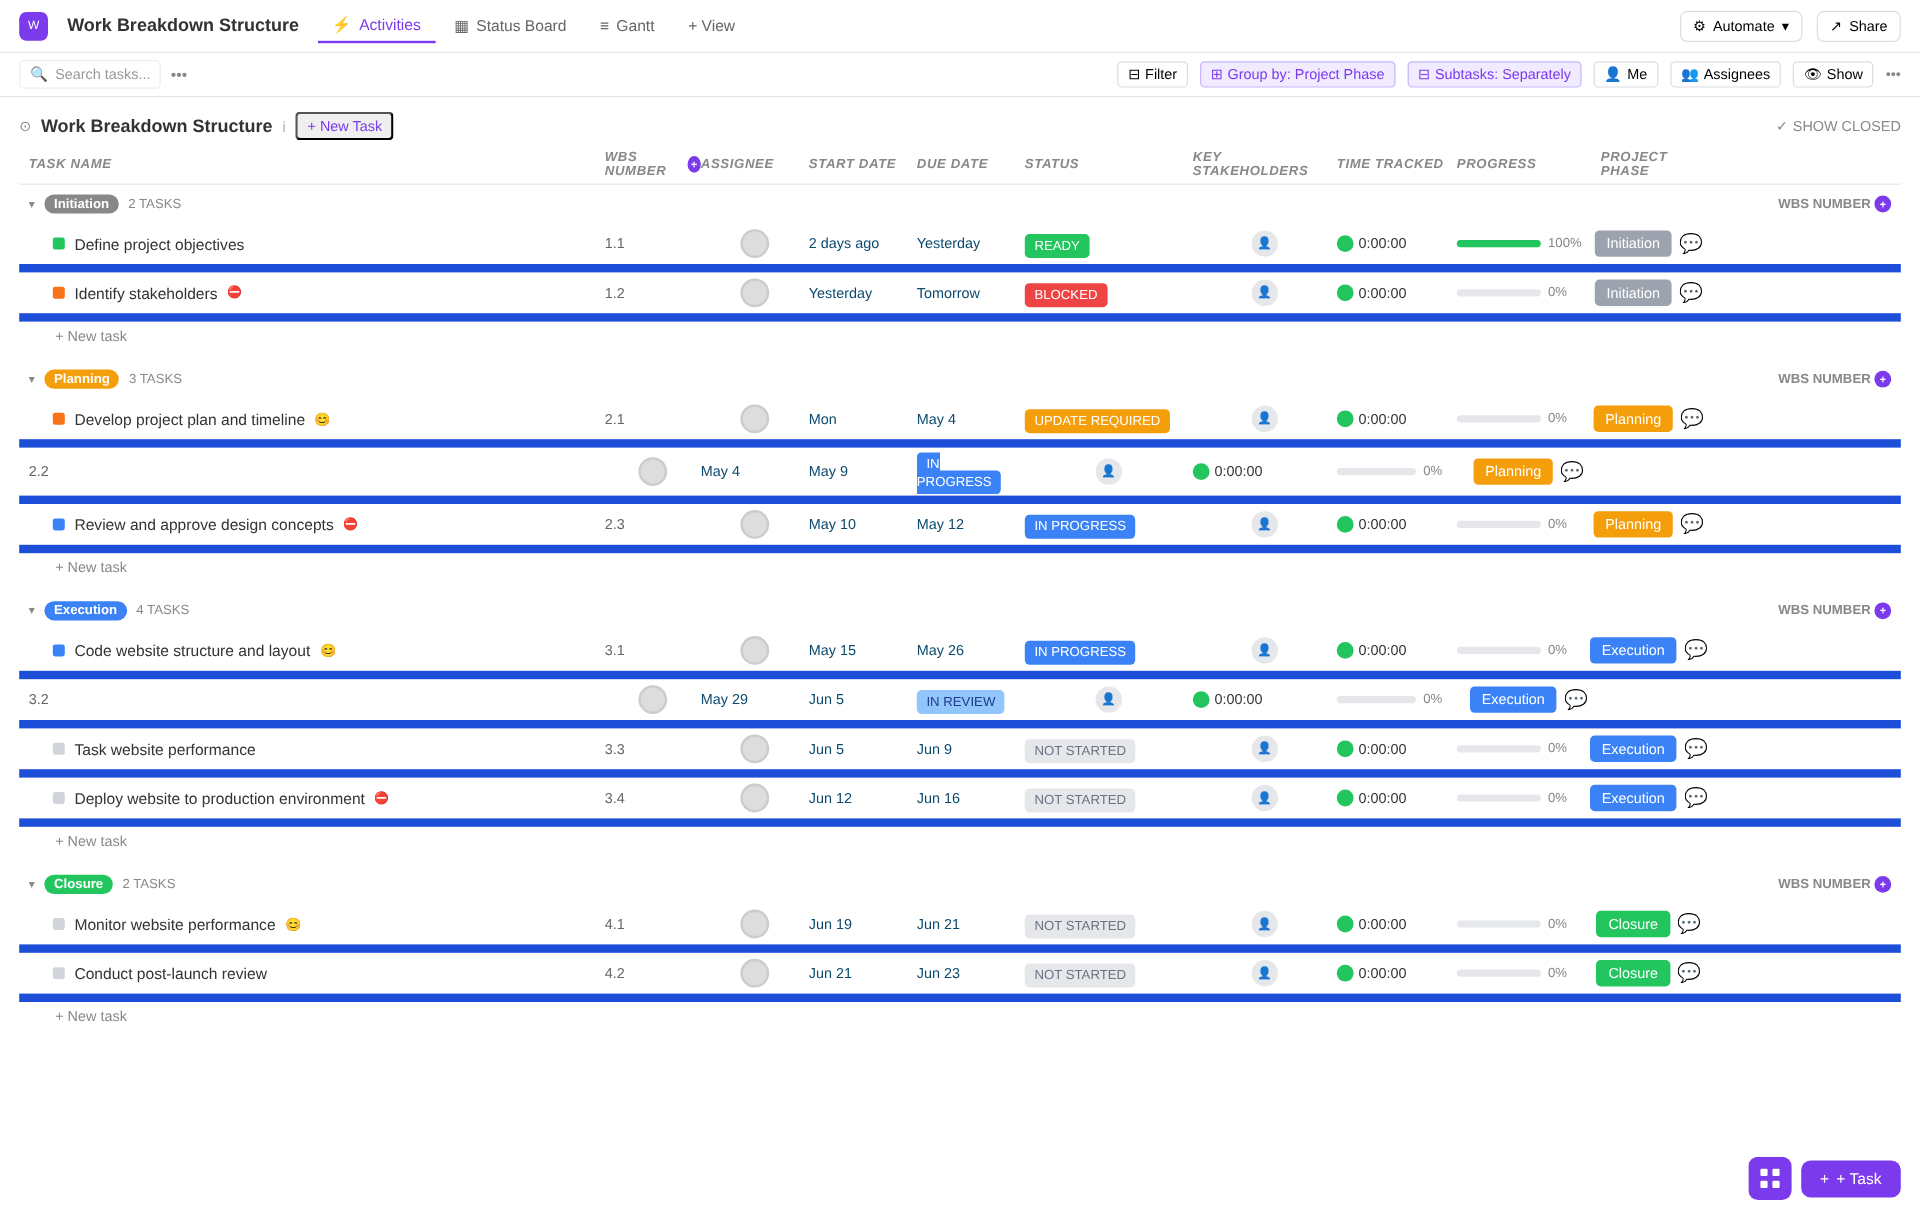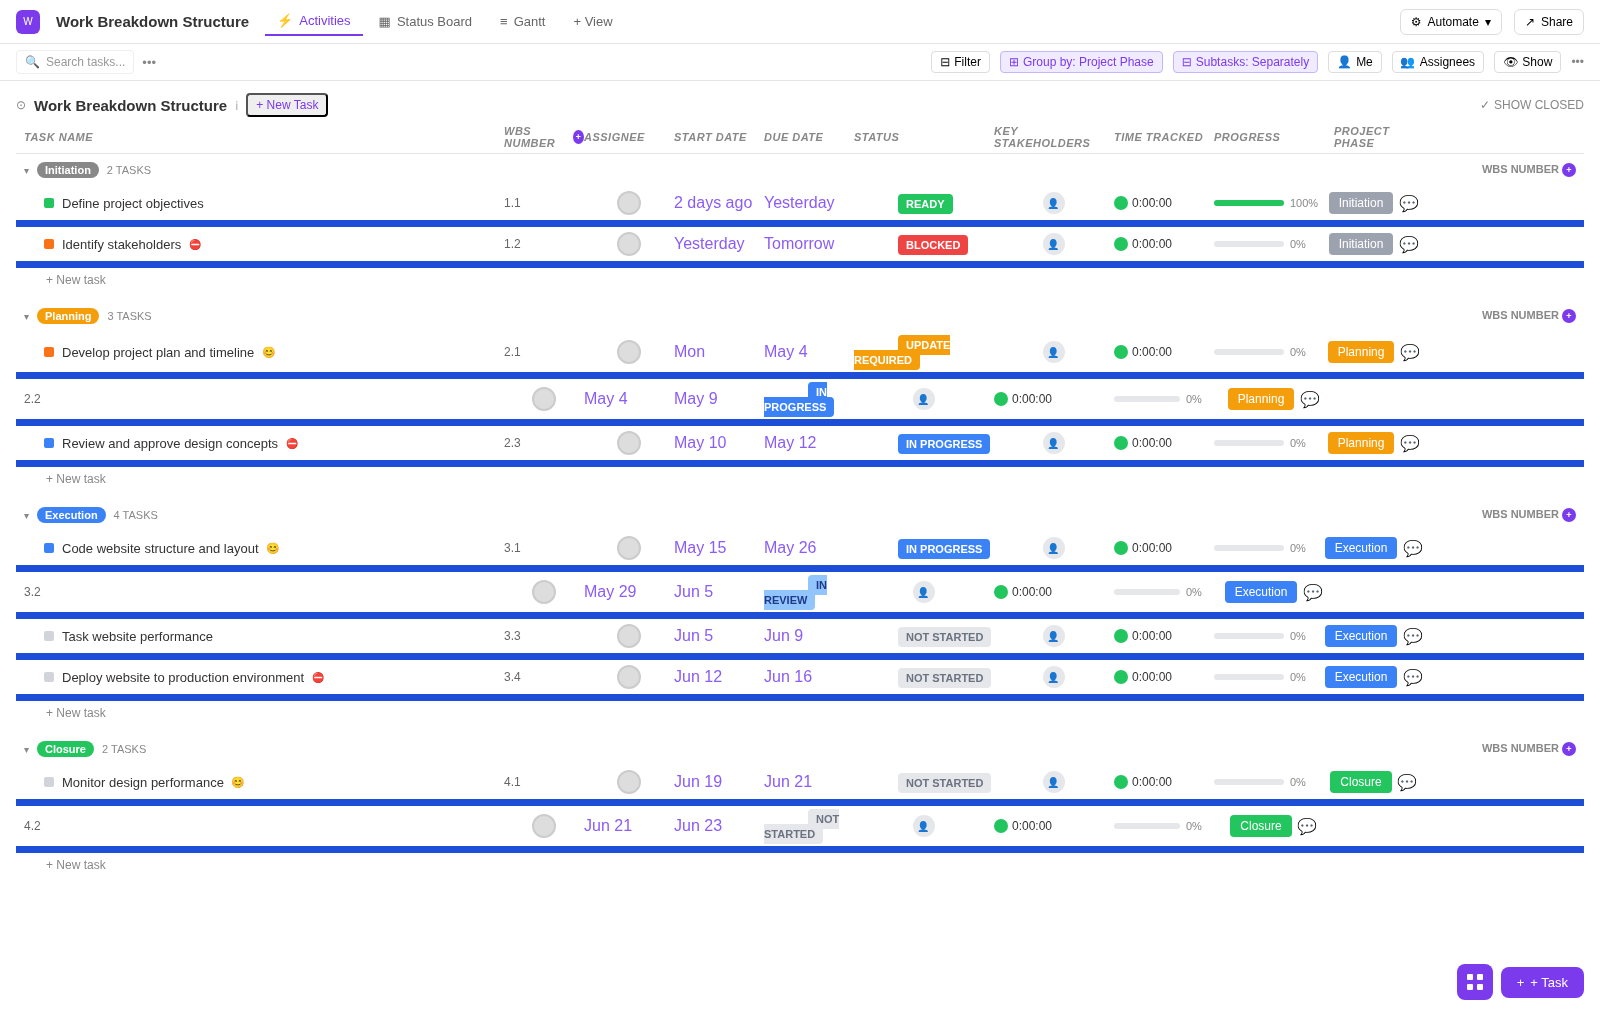--- a/index.html
+++ b/index.html
@@ -50,22 +50,22 @@
     .dot-green { background: #22c55e; }
     .dot-orange { background: #f97316; }
     .dot-blue { background: #3b82f6; }
     .dot-gray { background: #d1d5db; }
     .task-name { font-size: 13px; }
     .emoji-badge { font-size: 11px; }
     .blocked-icon { color: #ef4444; font-size: 10px; }
     .wbs-num { font-size: 12px; color: #666; }
     .assignee-cell { display: flex; align-items: center; justify-content: center; }
     .assignee-avatar { width: 24px; height: 24px; border-radius: 50%; background: #ddd; border: 2px solid #ccc; cursor: pointer; }
-    .date-cell { font-size: 16px; color: #8b5cf6; }
-    .status-badge { padding: 4px 8px; border-radius: 4px; font-size: 11px; font-weight: 700; color: white; text-align: center; min-width: 110px; margin-left: 44px; }
+    .date-cell { font-size: 12px; color: #0c4a6e; }
+    .status-badge { padding: 4px 8px; border-radius: 4px; font-size: 11px; font-weight: 400; color: white; text-align: center; min-width: 110px; }
     .status-ready { background: #22c55e; }
     .status-blocked { background: #ef4444; }
     .status-update { background: #f59e0b; }
     .status-inprogress { background: #3b82f6; }
     .status-inreview { background: #93c5fd; color: #1e3a8a; }
     .status-notstarted { background: #e5e7eb; color: #6b7280; }
     .stakeholder-cell { display: flex; align-items: center; justify-content: center; }
     .stakeholder-icon { width: 22px; height: 22px; border-radius: 50%; background: #e5e7eb; display: flex; align-items: center; justify-content: center; font-size: 10px; cursor: pointer; }
     .time-cell { display: flex; align-items: center; gap: 4px; font-size: 12px; }
     .time-dot { width: 14px; height: 14px; border-radius: 50%; background: #22c55e; display: flex; align-items: center; justify-content: center; }
@@ -574,21 +574,21 @@
     <span class="section-toggle">▾</span>
     <span class="section-badge badge-closure">Closure</span>
     <span class="section-task-count">2 TASKS</span>
     <div style="margin-left:auto;display:flex;gap:8px;align-items:center;">
       <span style="font-size:11px;color:#888;font-weight:600;">WBS NUMBER <span style="display:inline-block;width:14px;height:14px;border-radius:50%;background:#7c3aed;color:white;font-size:9px;text-align:center;line-height:14px;">+</span></span>
     </div>
   </div>
         <div class="task-row">
       <div class="task-name-cell">
         <span class="task-dot dot-gray"></span>
-        <span class="task-name">Monitor design performance</span>
+        <span class="task-name">Monitor website performance</span>
         <span class="emoji-badge">😊</span>
       </div>
       <div class="wbs-num">4.1</div>
       <div class="assignee-cell">
         <div class="assignee-avatar"></div>
       </div>
       <div class="date-cell">Jun 19</div>
       <div class="date-cell">Jun 21</div>
       <div>
         <span class="status-badge status-notstarted">NOT STARTED</span>
@@ -609,20 +609,25 @@
           <div class="progress-bar-fill progress-0"></div>
         </div>
         <span class="progress-text">0%</span>
       </div>
       <div style="display:flex;align-items:center;justify-content:center;gap:6px;">
         <span class="phase-badge phase-closure">Closure</span>
         <span class="comment-icon">💬</span>
       </div>
     </div>
         <div class="task-row">
+      <div class="task-name-cell">
+        <span class="task-dot dot-gray"></span>
+        <span class="task-name">Conduct post-launch review</span>
+
+      </div>
       <div class="wbs-num">4.2</div>
       <div class="assignee-cell">
         <div class="assignee-avatar"></div>
       </div>
       <div class="date-cell">Jun 21</div>
       <div class="date-cell">Jun 23</div>
       <div>
         <span class="status-badge status-notstarted">NOT STARTED</span>
       </div>
       <div class="stakeholder-cell">

